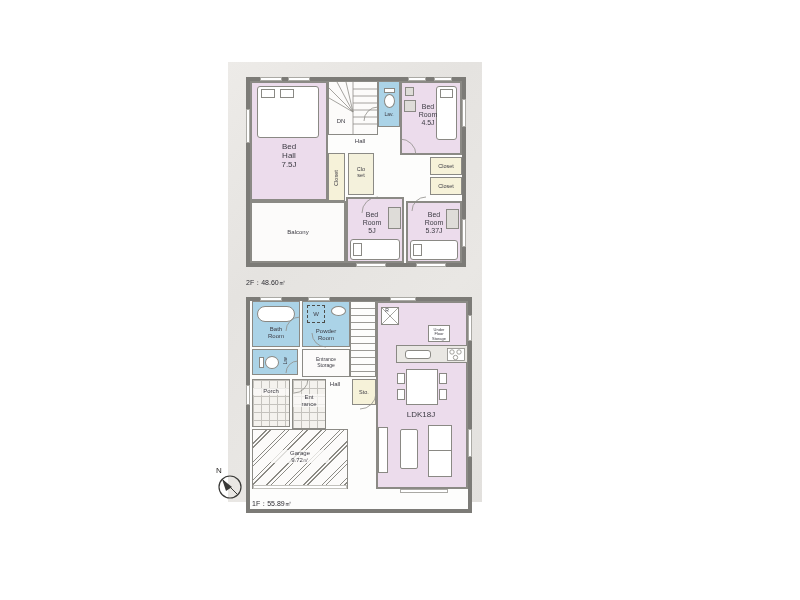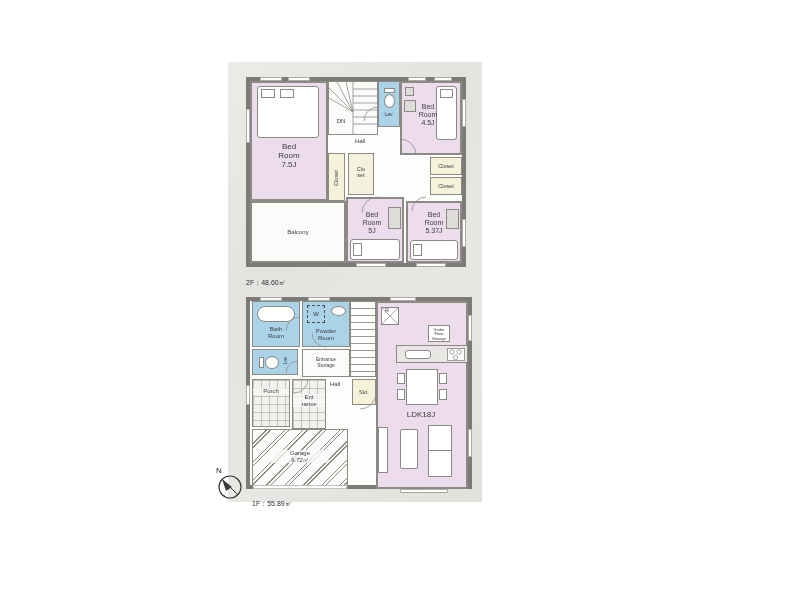--- a/index.html
+++ b/index.html
@@ -38,21 +38,21 @@
   <div id="paper"></div>
 
   <div class="plan" style="left:246px;top:77px;width:220px;height:190px;">
 
     <div class="room pink" style="left:0;top:0;width:78px;height:120px;">
       <div class="furn" style="left:5px;top:3px;width:62px;height:52px;border-radius:3px;">
         <div class="furn" style="left:3px;top:2px;width:14px;height:9px;"></div>
         <div class="furn" style="left:22px;top:2px;width:14px;height:9px;"></div>
       </div>
       <div class="lbl" style="left:0;top:60px;width:74px;font-size:8px;">Bed
-Room
+Hall
 7.5J</div>
     </div>
 
     <div class="room yellow thin" style="left:78px;top:72px;width:17px;height:48px;">
       <div class="lbl" style="left:-9px;top:21px;width:33px;font-size:5.5px;transform:rotate(-90deg);">Closet</div>
     </div>
 
     <div class="room white thin" style="left:78px;top:0;width:50px;height:54px;">
       <svg class="arcs" width="48" height="52">
         <g stroke="#8f8e89" stroke-width="0.8">
@@ -145,21 +145,21 @@
         <path d="M176,116 A14,14 0 0 0 162,130"></path>
       </g>
     </svg>
   </div>
 
   <div class="areatxt" style="left:246px;top:269px;">
     <span>2F：48.60㎡</span><br>
     <span>（ルーフバルコニー面積9.72㎡）</span>
   </div>
 
-  <div class="plan" style="left:246px;top:297px;width:226px;height:192px;">
+  <div class="plan" style="left:246px;top:297px;width:226px;height:216px;">
 
     <div class="room blue thin" style="left:2px;top:0;width:48px;height:46px;">
       <div class="furn" style="left:4px;top:4px;width:38px;height:16px;border-radius:8px;"></div>
       <div class="lbl" style="left:0;top:24px;width:46px;font-size:6px;">Bath
 Room</div>
     </div>
 
     <div class="room blue thin" style="left:52px;top:0;width:48px;height:46px;">
       <div class="abs" style="left:4px;top:3px;width:18px;height:18px;border:1px dashed #4d4c48;">
         <div class="lbl" style="left:0;top:5px;width:16px;font-size:6px;">W</div>

